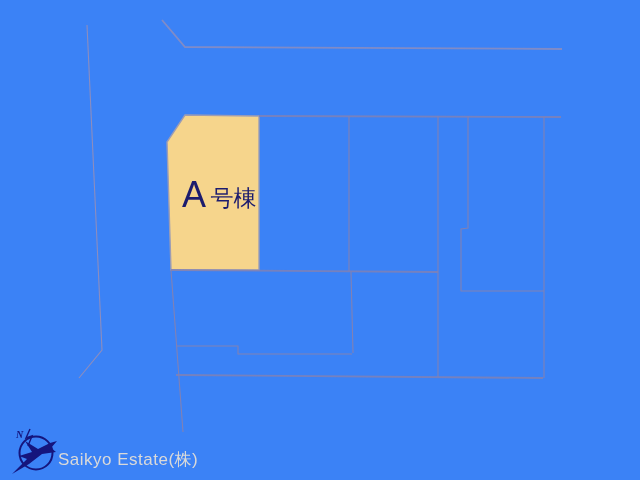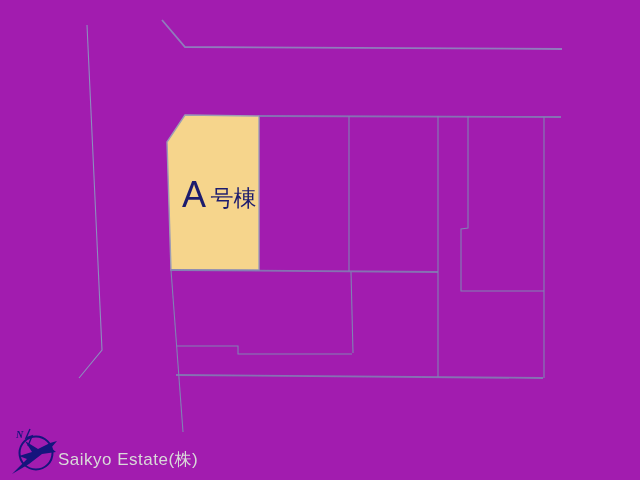--- a/index.html
+++ b/index.html
@@ -5,21 +5,21 @@
   html, body {
     margin: 0;
     padding: 0;
     background: #ffffff;
     font-family: "Liberation Sans", "DejaVu Sans", sans-serif;
   }
   .canvas {
     position: relative;
     width: 640px;
     height: 480px;
-    background: #a21caf;
+    background: #3b82f6;
     overflow: hidden;
   }
   svg { display: block; width: 640px; height: 480px; }
   .minor { stroke-width: 1.1; fill: none; }
   .major { stroke-width: 1.8; fill: none; stroke-opacity: 0.85; }
   .parcel-fill { stroke-width: 1.4; }
   .label-prefix {
     font-size: 36px;
     font-family: "Liberation Sans", "DejaVu Sans", sans-serif;
   }

